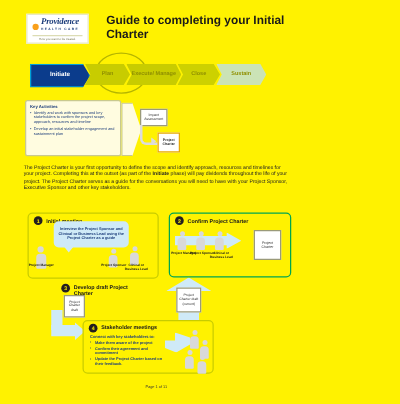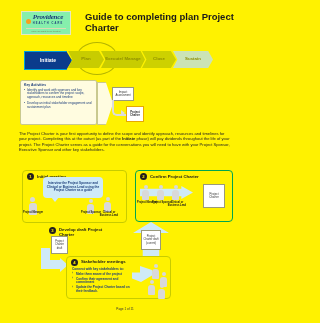--- a/index.html
+++ b/index.html
@@ -9,21 +9,21 @@
     font-family:"Liberation Sans", sans-serif;
     overflow:hidden;
     position:relative;
   }
   .page{position:absolute;inset:0;}
 
   
   .header{position:absolute;left:0;top:0;width:250px;height:42px;}
   .logo{
     position:absolute;left:21px;top:11px;width:48px;height:22px;
-    background:#86efac;border:1px solid #e8e8c0;
+    background:#ffffff;border:1px solid #e8e8c0;
     display:flex;flex-direction:column;align-items:center;justify-content:center;
     overflow:hidden;
   }
   .logo-mark{
     width:5px;height:5px;border-radius:50%;
     background:#F9A01B;position:absolute;left:4px;top:7px;
   }
   .logo-word{
     font-family:"Liberation Serif", serif;
     font-style:italic;font-weight:bold;
@@ -223,21 +223,21 @@
 
 <div class="page">
 
   <div class="header">
     <div class="logo">
       <div class="logo-mark"></div>
       <div class="logo-word">Providence</div>
       <div class="logo-sub">HEALTH CARE</div>
       <div class="logo-tag">How you want to be treated.</div>
     </div>
-    <div class="title">Guide to completing plan Project Charter</div>
+    <div class="title">Guide to completing your Initial Charter</div>
   </div>
 
   <div class="ellipse"></div>
   <div class="chev c1">
       <span>Initiate</span>
     </div>
   <div class="chev c2">
       <span>Plan</span>
     </div>
   <div class="chev c3">

